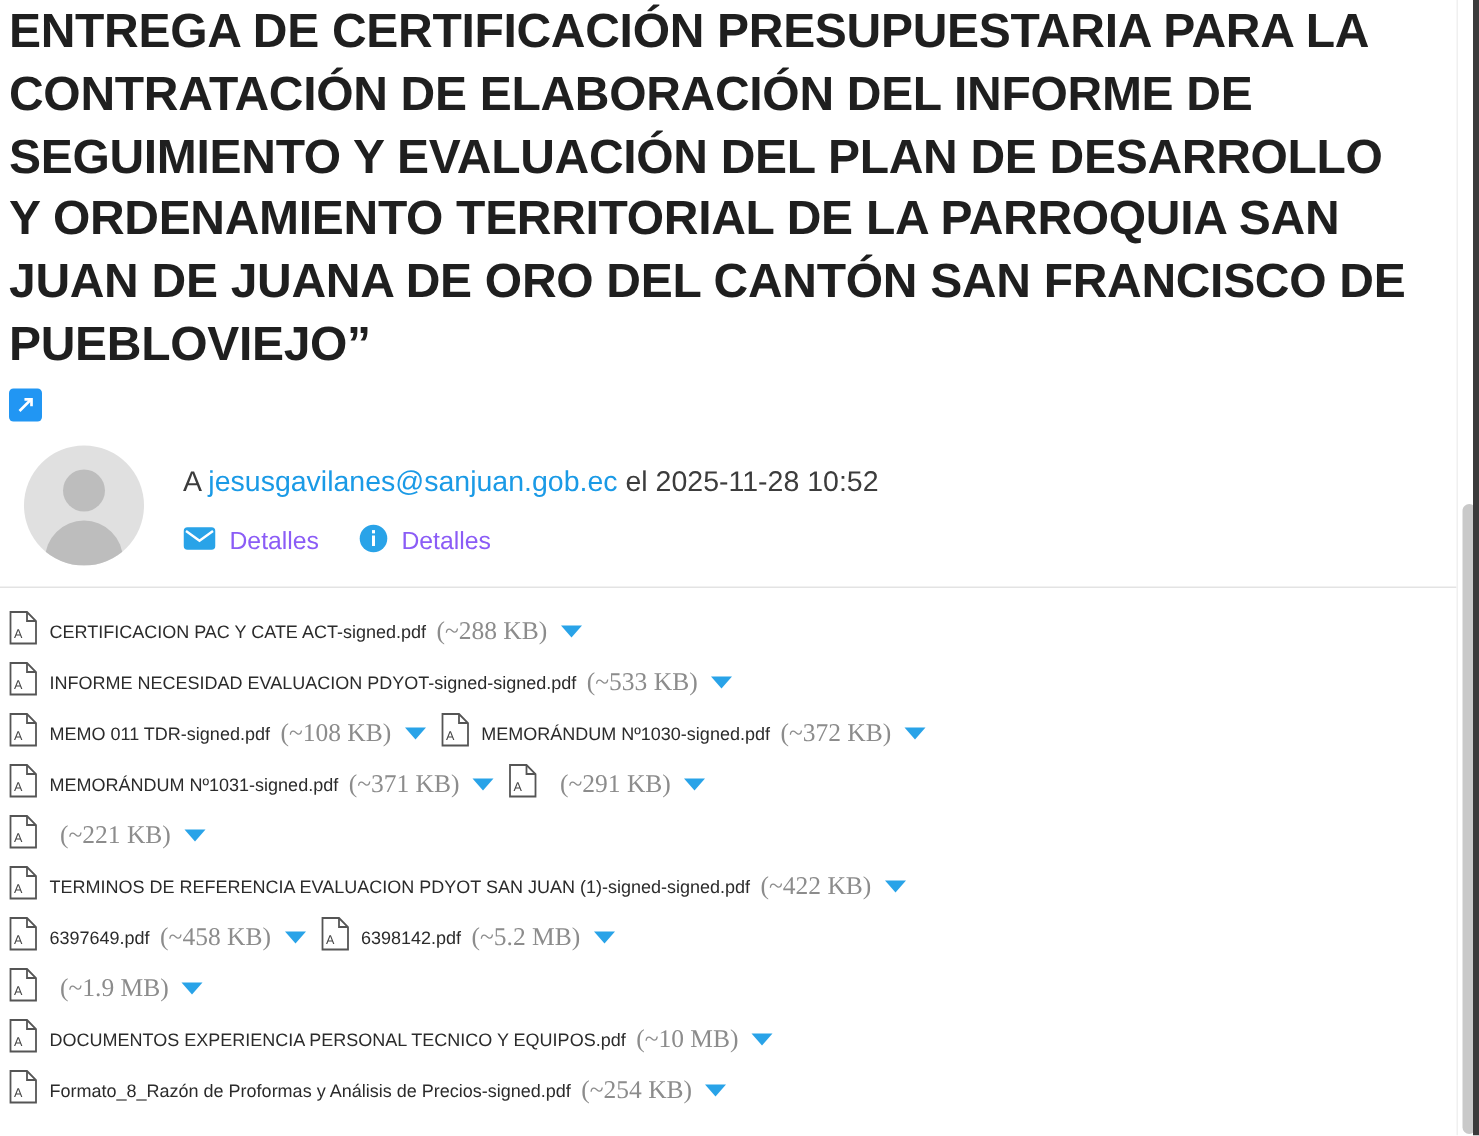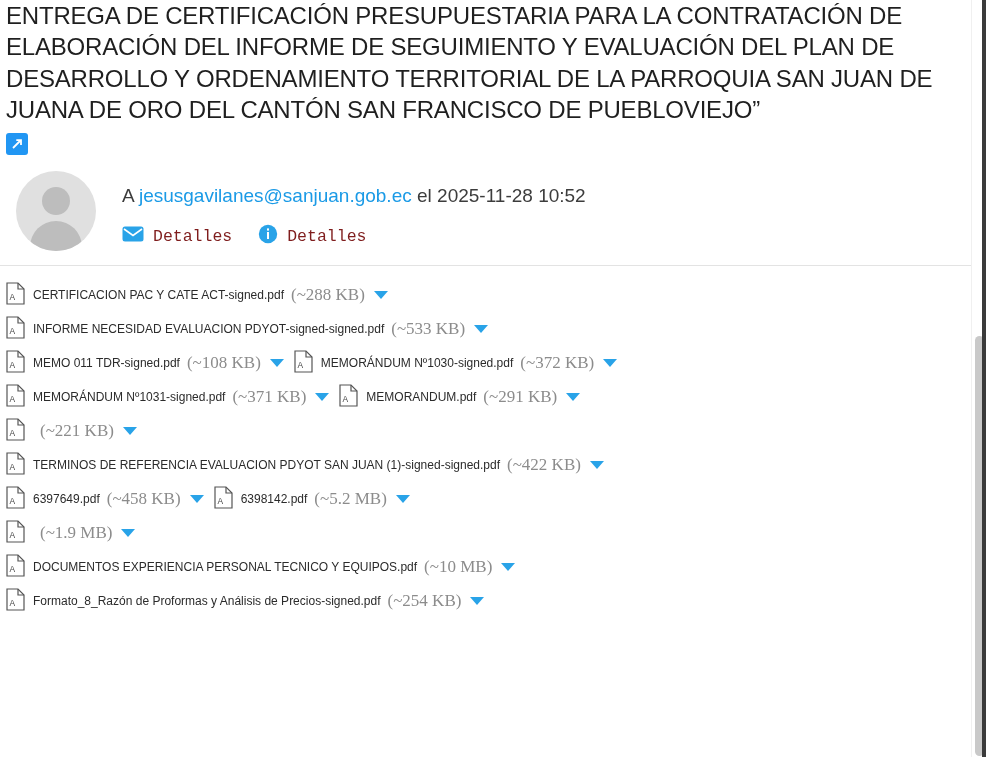--- a/index.html
+++ b/index.html
@@ -20,23 +20,23 @@
     width: 986px;
     height: 757px;
     box-sizing: border-box;
     background: #ffffff;
   }
 
   
   .subject {
     padding: 0 40px 0 6px;
     margin: 0;
-    font-size: 24px;
+    font-size: 32px;
     line-height: 1.305;
-    font-weight: normal;
+    font-weight: bold;
     letter-spacing: -0.2px;
     color: #1f1f1f;
     padding-top: 0px;
   }
 
   
   .expand-row {
     padding: 8px 0 0 6px;
     height: 26px;
   }
@@ -101,21 +101,21 @@
     gap: 26px;
     font-size: 16.5px;
   }
   .meta-link {
     display: flex;
     align-items: center;
     gap: 9px;
     color: #1a9ae6;
     cursor: pointer;
   }
-  .meta-link .label { color: #7f1d1d; font-family: Liberation Mono, monospace; }
+  .meta-link .label { color: #8b5cf6; }
   .env-icon, .info-icon { display:block; }
 
   
   .attachments {
     margin-top: 14px;
     border-top: 1px solid #e3e3e3;
     padding: 12px 0 0 6px;
   }
   .att-row {
     display: flex;
@@ -290,21 +290,20 @@
           <span class="att-name">MEMORÁNDUM Nº1031-signed.pdf</span>
           <span class="att-size">(~371 KB)</span>
           <span class="caret"></span>
         </div>
         <div class="att-item">
           <span class="pdf-icon"><svg width="19" height="23" viewBox="0 0 19 23" aria-hidden="true">
               <path d="M1 1 H12 L18 7 V22 H1 Z" fill="#ffffff" stroke="#555555" stroke-width="1.2"></path>
               <path d="M12 1 V7 H18" fill="none" stroke="#555555" stroke-width="1.2"></path>
               <text x="3.4" y="18.2" font-family="Liberation Sans, sans-serif" font-size="8.4" fill="#444444">A</text>
             </svg></span>
-          <span class="att-name">MEMORANDUM.pdf</span>
           <span class="att-size">(~291 KB)</span>
           <span class="caret"></span>
         </div>
       </div>
       <div class="att-row">
         <div class="att-item">
           <span class="pdf-icon"><svg width="19" height="23" viewBox="0 0 19 23" aria-hidden="true">
               <path d="M1 1 H12 L18 7 V22 H1 Z" fill="#ffffff" stroke="#555555" stroke-width="1.2"></path>
               <path d="M12 1 V7 H18" fill="none" stroke="#555555" stroke-width="1.2"></path>
               <text x="3.4" y="18.2" font-family="Liberation Sans, sans-serif" font-size="8.4" fill="#444444">A</text>

